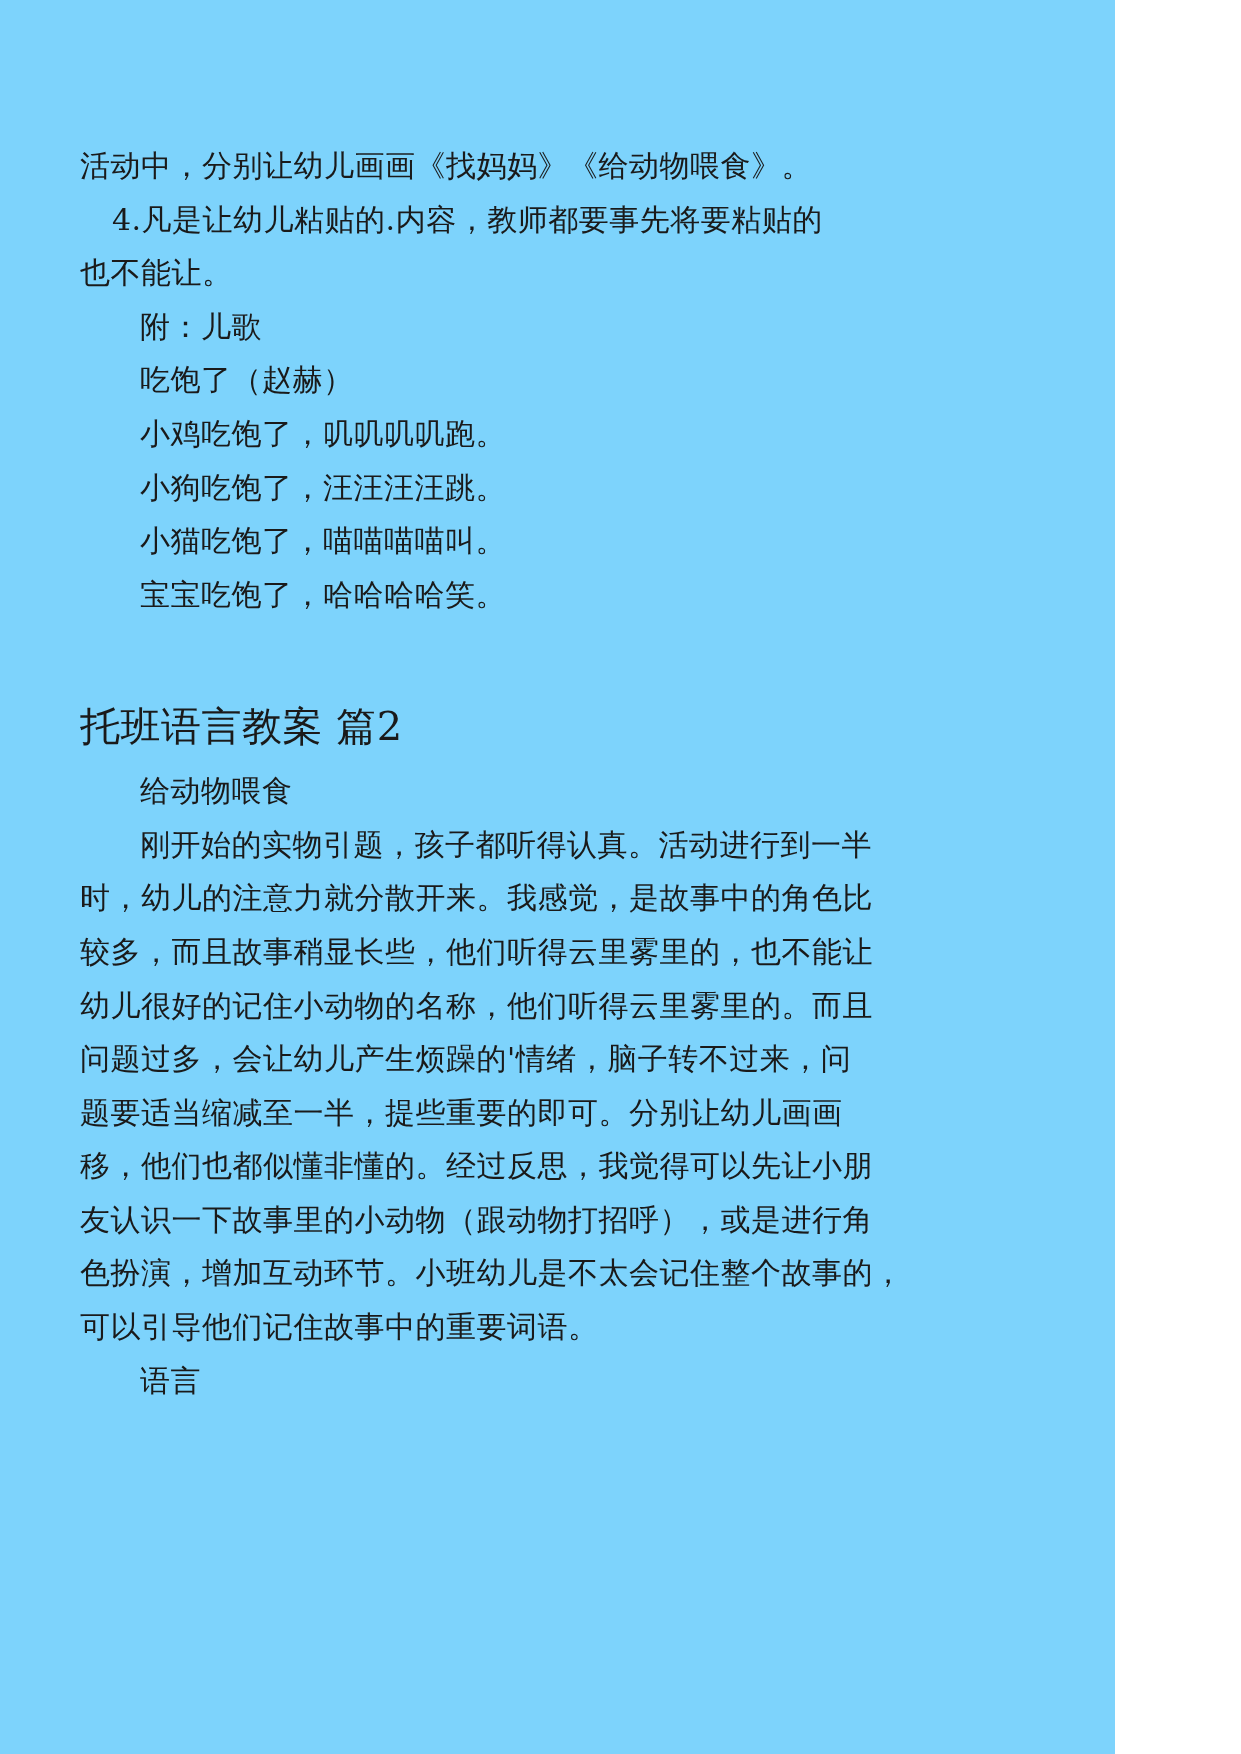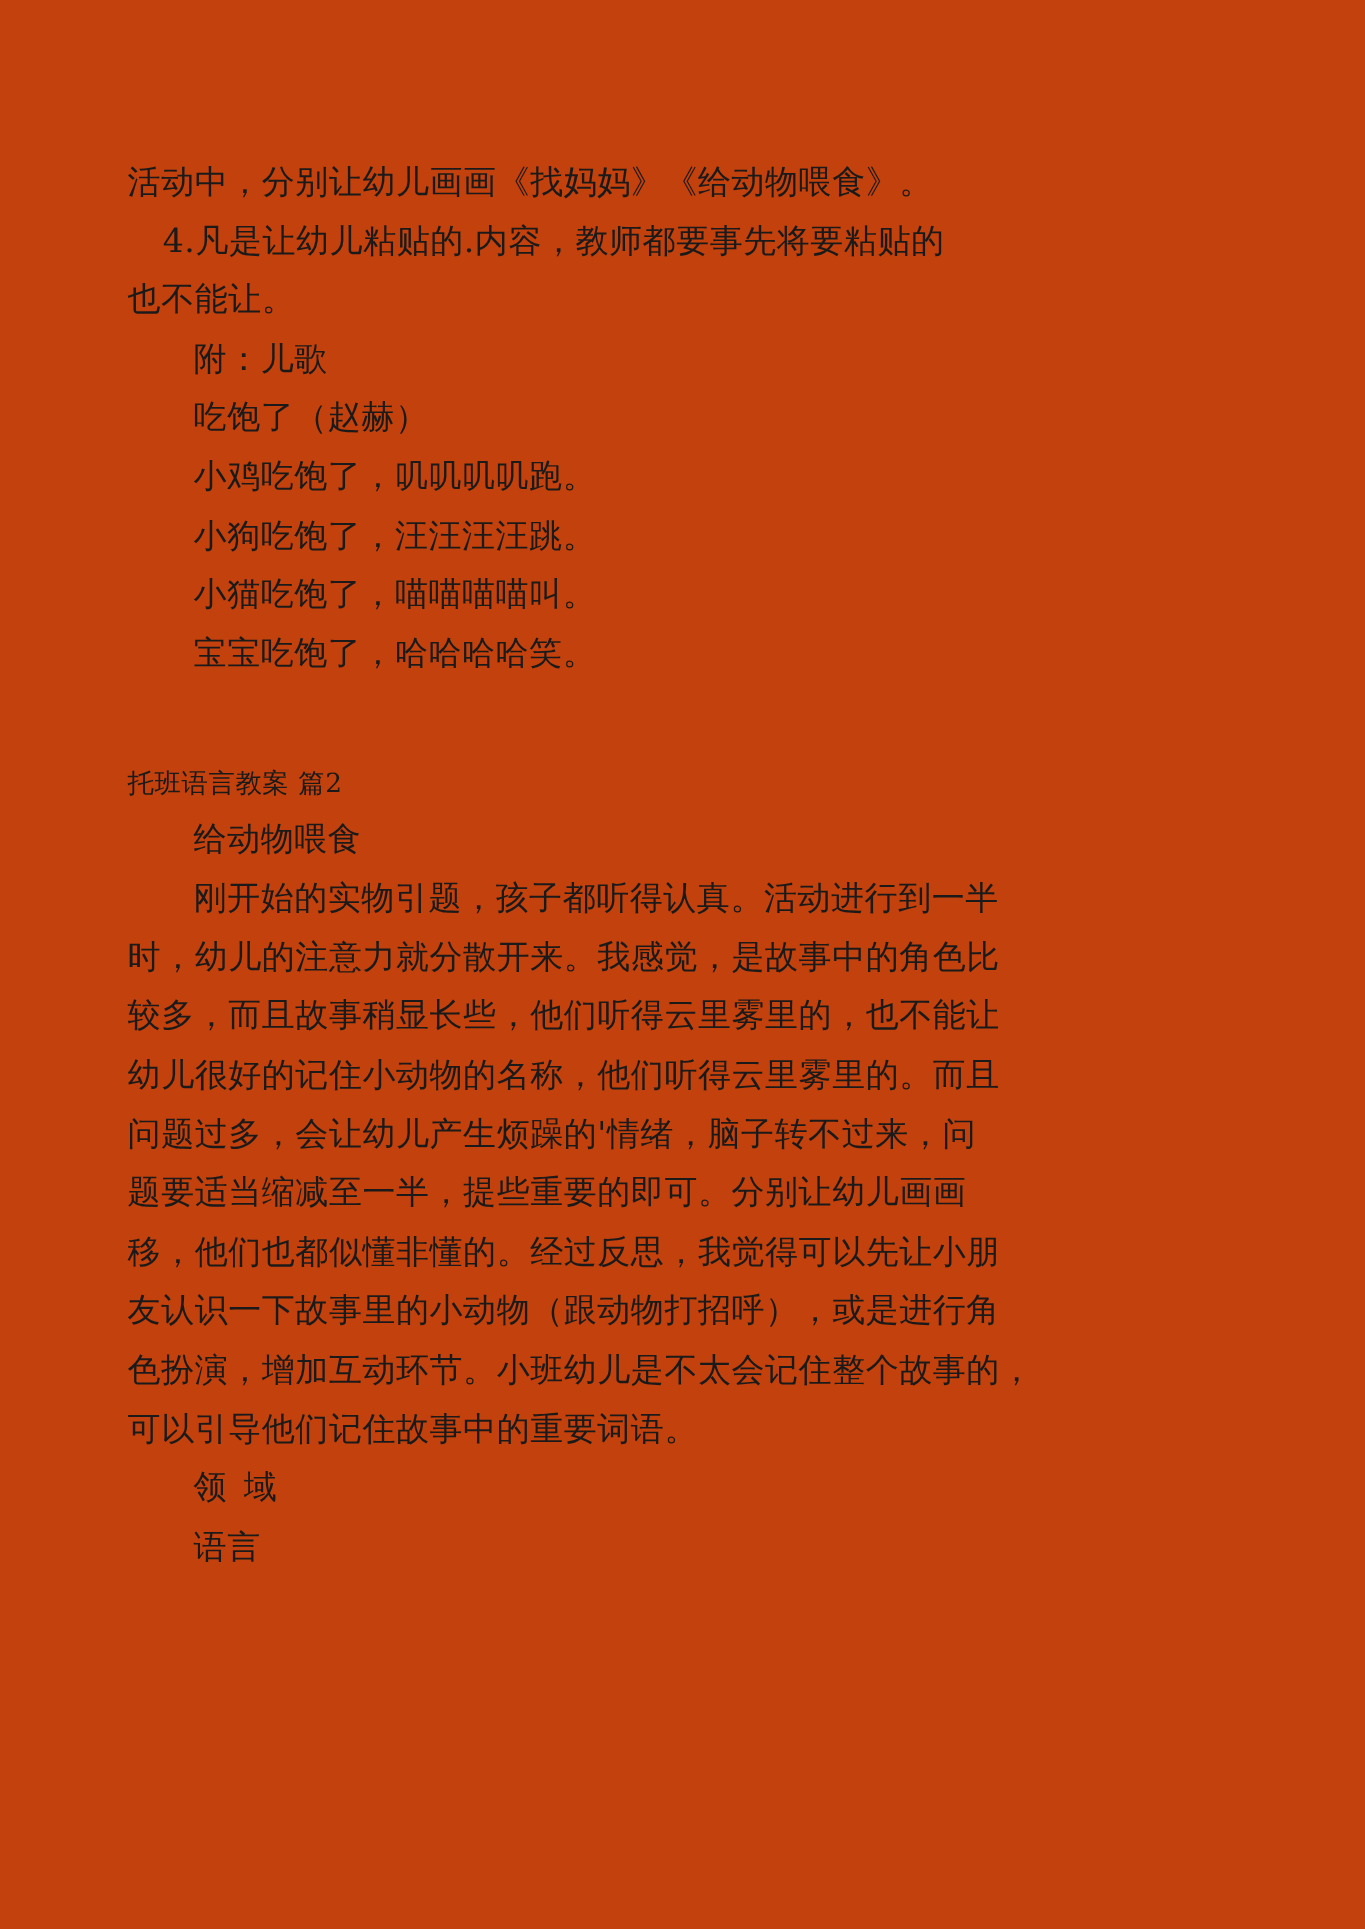--- a/index.html
+++ b/index.html
@@ -8,24 +8,24 @@
     background: #ffffff;
   }
   body {
     width: 1241px;
     height: 1754px;
     font-family: "DejaVu Serif", "Liberation Serif", serif;
     color: #1a1a1a;
   }
   .page {
     box-sizing: border-box;
-    width: 1241px;
+    width: 1115px;
     height: 1754px;
-    padding: 140px 175px 60px 116px;
-    background: #c2410c;
+    padding: 140px 175px 60px 80px;
+    background: #7dd3fc;
     position: relative;
   }
   .doc-body {
     font-size: 30px;
     line-height: 1.72;
     letter-spacing: 0.5px;
     text-align: justify;
   }
   .para {
     margin: 0 0 2px 0;
@@ -36,21 +36,21 @@
   }
   .para.indent2 {
     text-indent: 60px;
   }
   .gap-large {
     height: 70px;
   }
   .section-title {
     margin: 0 0 4px 0;
     text-indent: 0;
-    font-size: 24px;
+    font-size: 40px;
     letter-spacing: 0.5px;
   }
   .heading-spaced {
     letter-spacing: 3px;
   }
 </style>
 </head>
 <body>
 
 <div class="page">
@@ -73,17 +73,16 @@
     <p class="para indent2">刚开始的实物引题，孩子都听得认真。活动进行到一半</p>
     <p class="para">时，幼儿的注意力就分散开来。我感觉，是故事中的角色比</p>
     <p class="para">较多，而且故事稍显长些，他们听得云里雾里的，也不能让</p>
     <p class="para">幼儿很好的记住小动物的名称，他们听得云里雾里的。而且</p>
     <p class="para">问题过多，会让幼儿产生烦躁的'情绪，脑子转不过来，问</p>
     <p class="para">题要适当缩减至一半，提些重要的即可。分别让幼儿画画</p>
     <p class="para">移，他们也都似懂非懂的。经过反思，我觉得可以先让小朋</p>
     <p class="para">友认识一下故事里的小动物（跟动物打招呼），或是进行角</p>
     <p class="para">色扮演，增加互动环节。小班幼儿是不太会记住整个故事的，</p>
     <p class="para">可以引导他们记住故事中的重要词语。</p>
-    <p class="para indent2 heading-spaced">领 域</p>
     <p class="para indent2">语言</p>
 
   </div>
 </div>
 
 </body></html>

